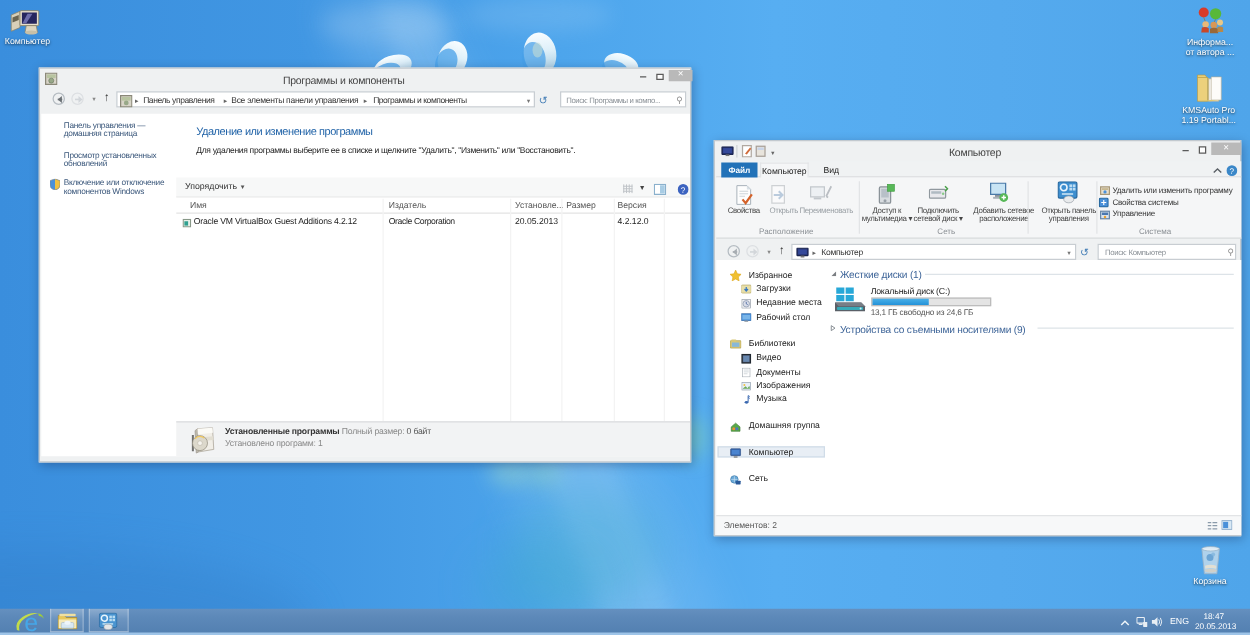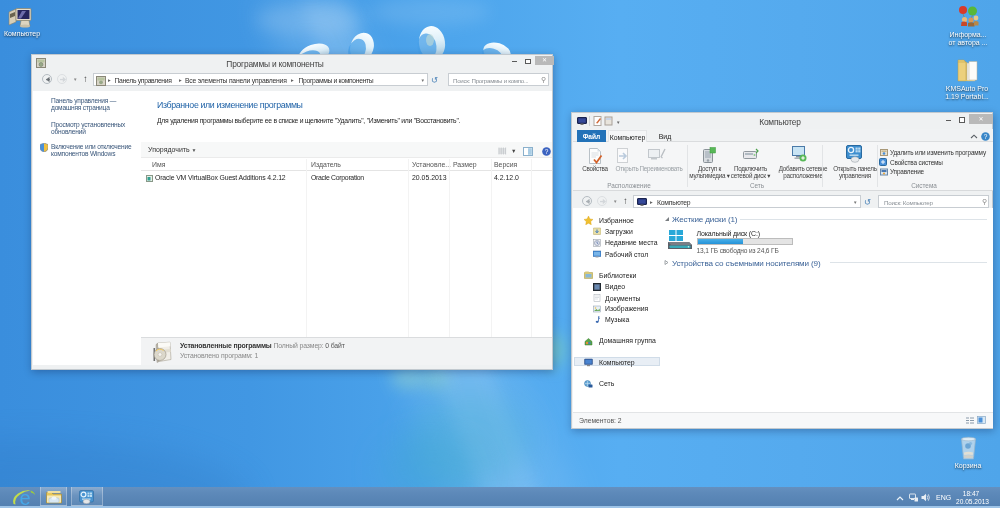--- a/index.html
+++ b/index.html
@@ -194,21 +194,21 @@
   <div class="cpl" style="left:19px; top:66px;">Просмотр установленных<br>обновлений</div>
   <div class="abs" style="left:8px; top:88px; width:8px; height:9px;">
       <svg width="8" height="9">
         <path d="M4 0 L8 1.5 L8 5 Q8 8 4 9 Q0 8 0 5 L0 1.5 Z" fill="#4a90d9"></path>
         <path d="M4 0 L8 1.5 L8 5 Q8 8 4 9 Z" fill="#f0c040"></path>
         <path d="M4 0 L8 1.5 L8 5 Q8 8 4 9 Q0 8 0 5 L0 1.5 Z" fill="none" stroke="#888" stroke-width="0.5"></path>
       </svg>
     </div>
   <div class="cpl" style="left:19px; top:88px;">Включение или отключение<br>компонентов Windows</div>
 
-  <div class="abs" style="left:125px; top:45px; color:#2264a8; font-size:8.8px; letter-spacing:-0.35px;">Избранное или изменение программы</div>
+  <div class="abs" style="left:125px; top:45px; color:#2264a8; font-size:8.8px; letter-spacing:-0.35px;">Удаление или изменение программы</div>
   <div class="abs" style="left:125px; top:62px; color:#1e1e1e; font-size:6.8px; letter-spacing:-0.25px; white-space:nowrap;">Для удаления программы выберите ее в списке и щелкните "Удалить", "Изменить" или "Восстановить".</div>
 
   <div class="abs" style="left:109px; top:87px; width:411px; height:16px; background:#f7f8f8; border-bottom:1px solid #ebebeb;"></div>
   <div class="abs" style="left:116px; top:91px; font-size:7px; color:#333;">Упорядочить <span style="font-size:5px; color:#555;">▼</span></div>
   <div class="abs" style="left:466px; top:92px; width:9px; height:8px;">
       <svg width="9" height="8">
         <g stroke="#c0c4c8" stroke-width="0.8">
           <line x1="1" y1="0.5" x2="1" y2="7.5"></line>
           <line x1="3.2" y1="0.5" x2="3.2" y2="7.5"></line>
           <line x1="5.4" y1="0.5" x2="5.4" y2="7.5"></line>

